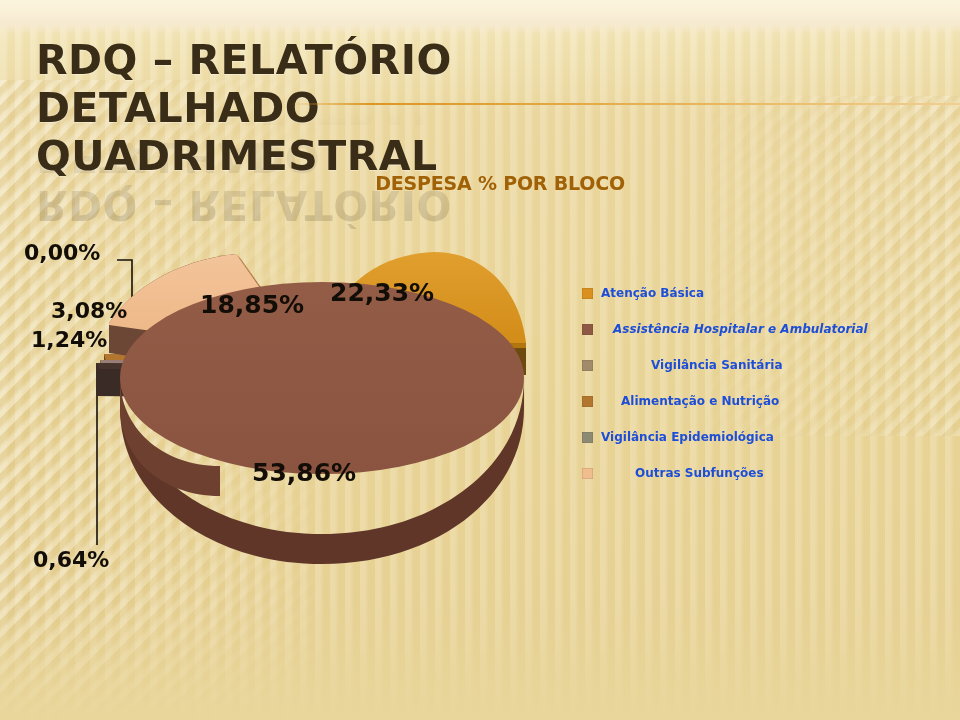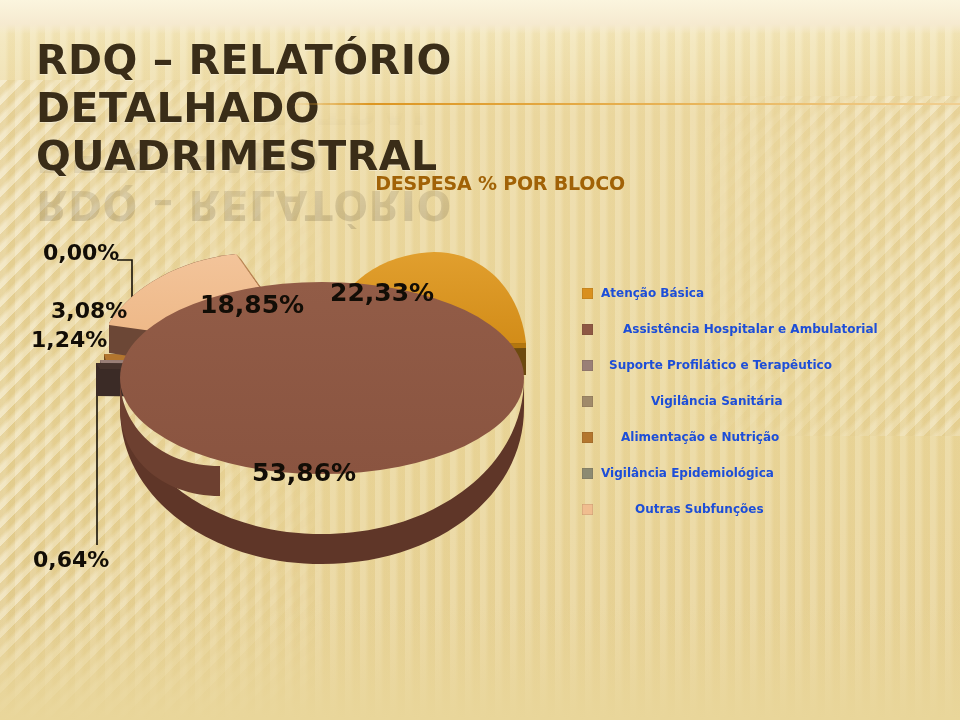--- a/index.html
+++ b/index.html
@@ -121,21 +121,21 @@
   }
   .leg-sw{
     width:11px;height:11px;flex:0 0 11px;margin-right:8px;
     box-shadow:0 0 0 .5px rgba(80,60,25,.25) inset;
   }
   .leg-lbl{
     font-family:"DejaVu Sans", sans-serif;
     font-weight:bold;font-size:12px;
     color:#1d4ed8;white-space:nowrap;
   }
-  .leg-row.ind1 .leg-lbl{padding-left:22px;}
+  .leg-row.ind1 .leg-lbl{padding-left:12px;font-style:italic;}
   .leg-row.ind2 .leg-lbl{padding-left:8px;}
   .leg-row.ind3 .leg-lbl{padding-left:30px;margin-left:20px;}
   .leg-row.ind4 .leg-lbl{padding-left:20px;}
   .leg-row.ind5 .leg-lbl{padding-left:34px;}
 </style>
 </head>
 <body>
 
 <div id="slide">
 
@@ -237,38 +237,34 @@
         <path d="M 60 148 C 60 196 100 236 160 236 L 160 266 C 100 266 60 226 60 178 Z" fill="#6d4030"></path>
         <path d="M 262 52 L 262 148 L 464 148 C 464 95 374 52 262 52 Z" fill="#8e5844" opacity="0"></path>
       </g>
     </svg>
 
     <div class="pct big" style="left:270px;top:48px;">22,33%</div>
     <div class="pct big" style="left:140px;top:60px;">18,85%</div>
     <div class="pct big" style="left:192px;top:228px;">53,86%</div>
   </div>
 
-  <div class="pct out" style="left:43px;top:240px;">0,00%</div>
+  <div class="pct out" style="left:24px;top:240px;">0,00%</div>
   <div class="pct out" style="left:35px;top:298px;margin-left:16px;">3,08%</div>
   <div class="pct out" style="left:31px;top:327px;">1,24%</div>
   <div class="pct out" style="left:33px;top:547px;">0,64%</div>
 
   <div id="legend">
     <div class="leg-row">
       <span class="leg-sw" style="background:#d9901f"></span>
       <span class="leg-lbl">Atenção Básica</span>
     </div>
     <div class="leg-row ind1">
       <span class="leg-sw" style="background:#8e5844"></span>
       <span class="leg-lbl">Assistência Hospitalar e Ambulatorial</span>
     </div>
-    <div class="leg-row ind2">
-      <span class="leg-sw" style="background:#9a7f77"></span>
-      <span class="leg-lbl">Suporte Profilático e Terapêutico</span>
-    </div>
     <div class="leg-row ind3">
       <span class="leg-sw" style="background:#a08a6a"></span>
       <span class="leg-lbl">Vigilância Sanitária</span>
     </div>
     <div class="leg-row ind4">
       <span class="leg-sw" style="background:#b3762e"></span>
       <span class="leg-lbl">Alimentação e Nutrição</span>
     </div>
     <div class="leg-row">
       <span class="leg-sw" style="background:#8c8a72"></span>

